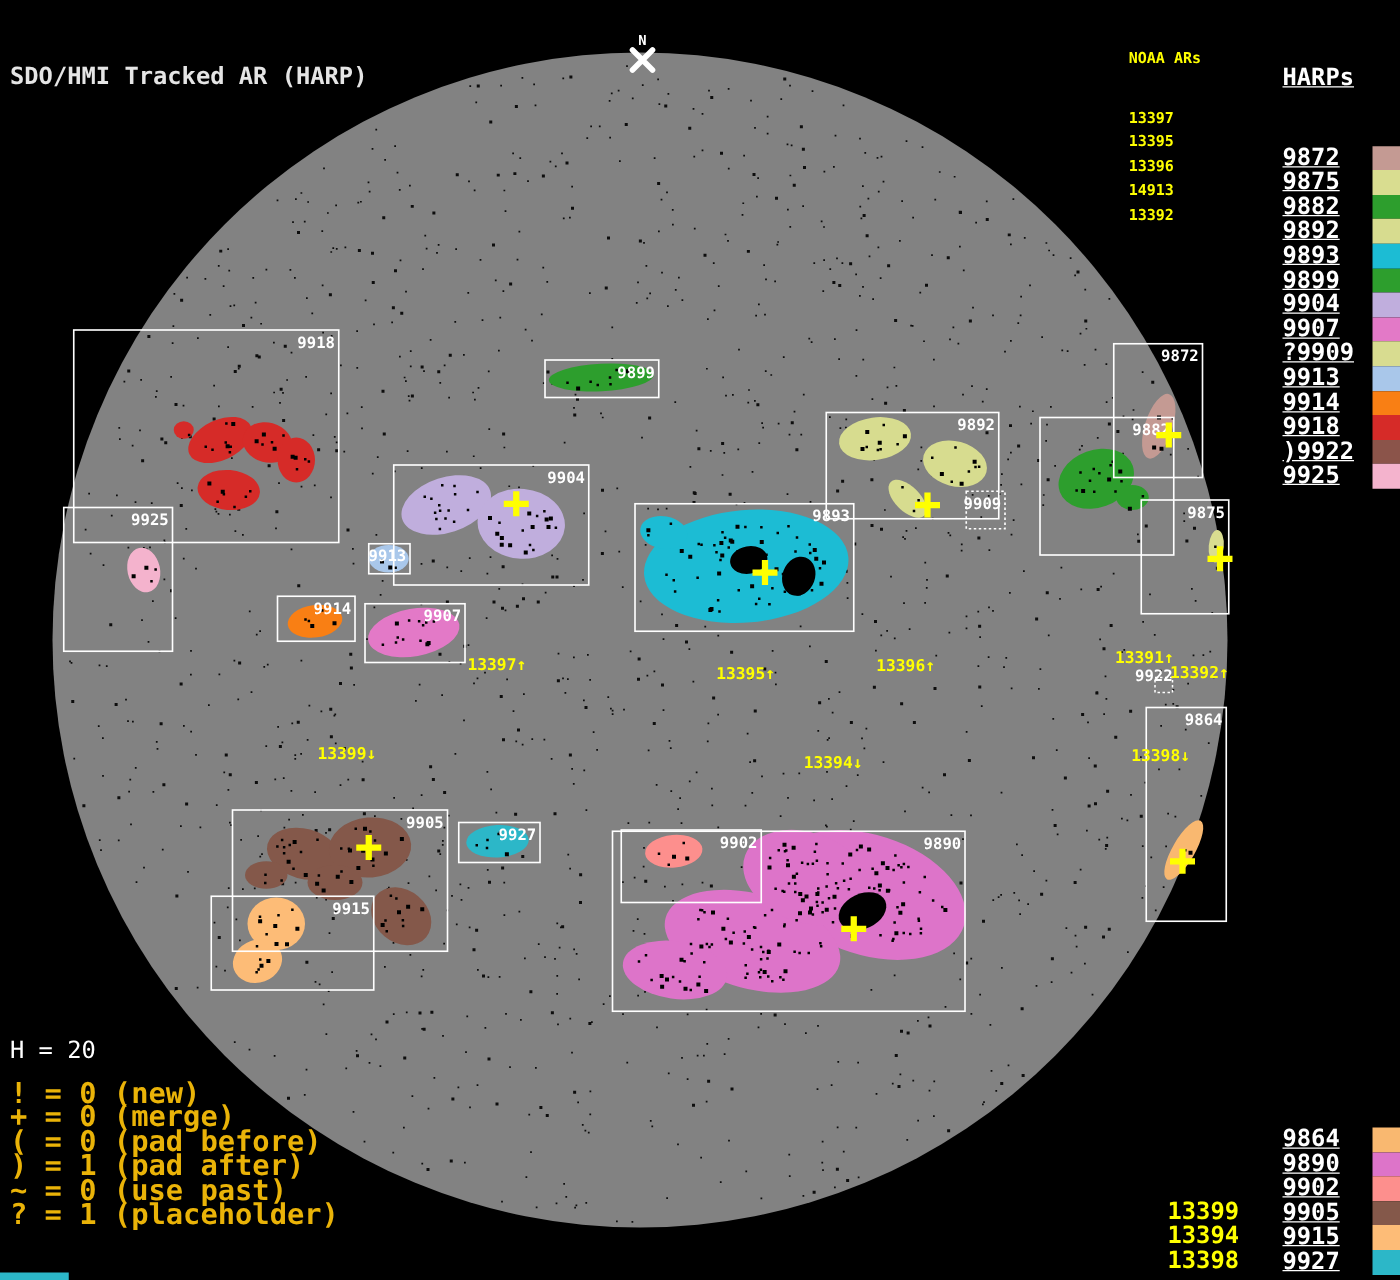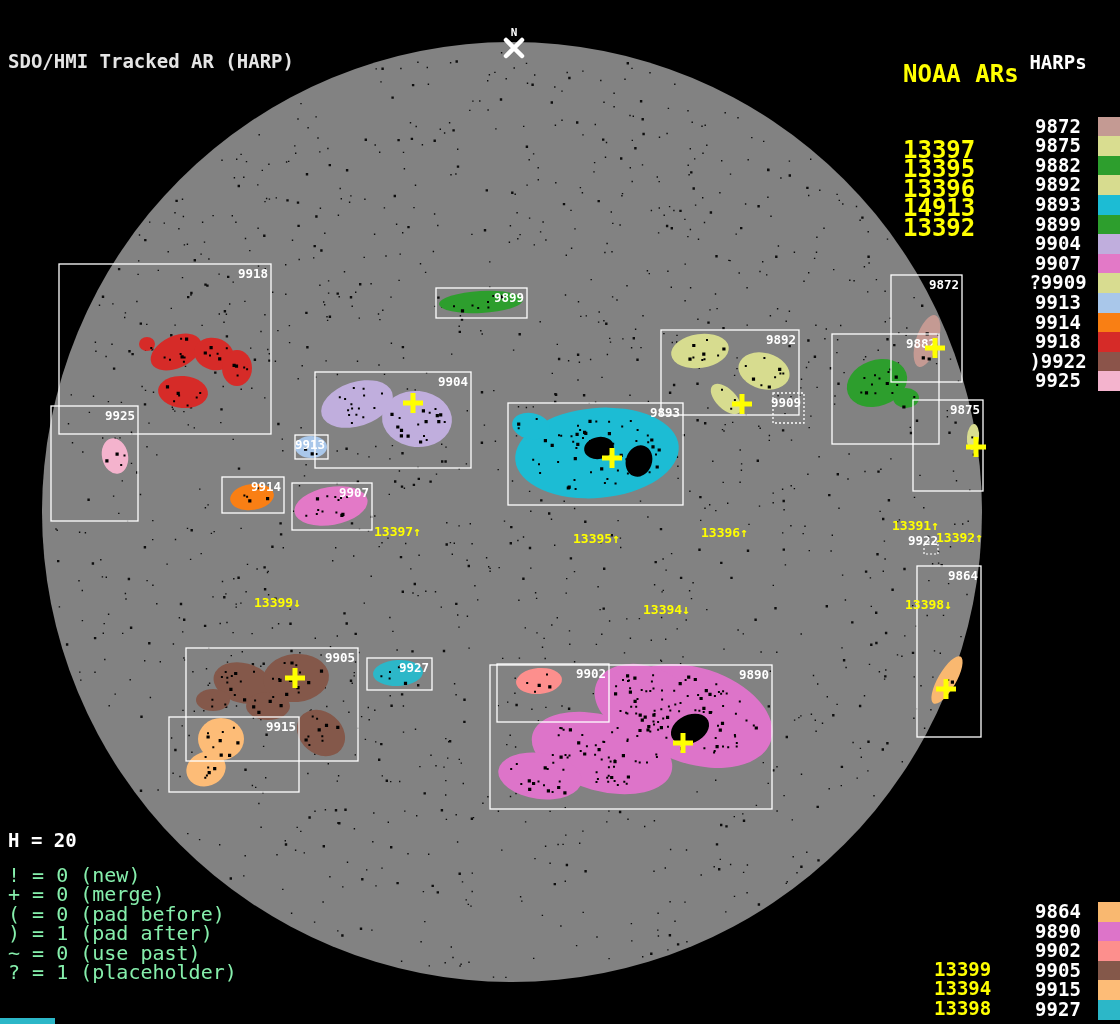--- a/index.html
+++ b/index.html
@@ -1,31 +1,31 @@
 <!DOCTYPE html>
 <html><head>
 <meta charset="utf-8">
 <style>
   html,body{margin:0;padding:0;background:#000;}
   .stage{position:relative;width:1120px;height:1024px;background:#000;overflow:hidden;
          font-family:"DejaVu Sans Mono",monospace;}
   .stage svg{position:absolute;left:0;top:0;}
   .ovl{position:absolute;white-space:pre;}
   .title-block{left:8px;top:6px;color:#e5e5e5;font-size:19px;line-height:22px;font-weight:bold;}
-  .noaa-top{left:903px;top:9px;color:#ffff00;font-size:24px;font-weight:bold;}
+  .noaa-top{left:903px;top:9px;color:#ffff00;font-size:12px;font-weight:bold;}
   .noaa-top .row{height:19.5px;line-height:19.5px;}
   .harps-top{top:9px;right:0;width:94px;color:#fff;font-size:19px;font-weight:bold;}
   .harps-bot{top:902px;right:0;width:94px;color:#fff;font-size:19px;font-weight:bold;}
   .hrow{display:flex;height:19.6px;line-height:19.6px;align-items:stretch;}
-  .hrow .num{flex:1;text-align:center;padding-right:8px;}
+  .hrow .num{flex:1;text-align:left;padding-right:8px;text-decoration:underline;}
   .hrow .sw{width:22px;}
   .noaa-bot{left:934px;top:960px;color:#ffff00;font-size:19px;font-weight:bold;}
   .noaa-bot .row{height:19.3px;line-height:19.3px;}
-  .hcount{left:8px;top:829px;color:#fff;font-size:19px;font-weight:bold;}
-  .legend{left:8px;top:866px;color:#86efac;font-size:20px;font-weight:normal;}
+  .hcount{left:8px;top:829px;color:#fff;font-size:19px;font-weight:normal;}
+  .legend{left:8px;top:866px;color:#eab308;font-size:23px;font-weight:bold;}
   .legend .row{height:19.4px;line-height:19.4px;}
   .footnotes{left:8px;top:989px;color:#fff;font-size:12px;line-height:13.5px;font-weight:bold;}
   .bottom-bar{left:0;top:1018px;width:55px;height:6px;}
 </style>
 </head>
 <body>
 
 <div class="stage">
   <svg id="plot" width="1120" height="1024" viewBox="0 0 1120 1024">
       <circle cx="512" cy="512" r="470" fill="#828282"></circle>

